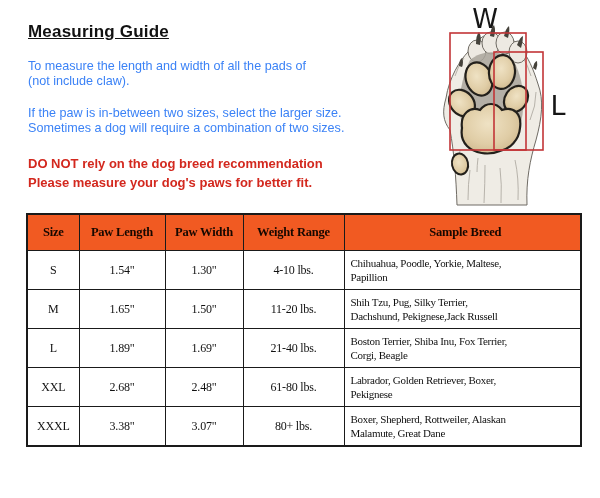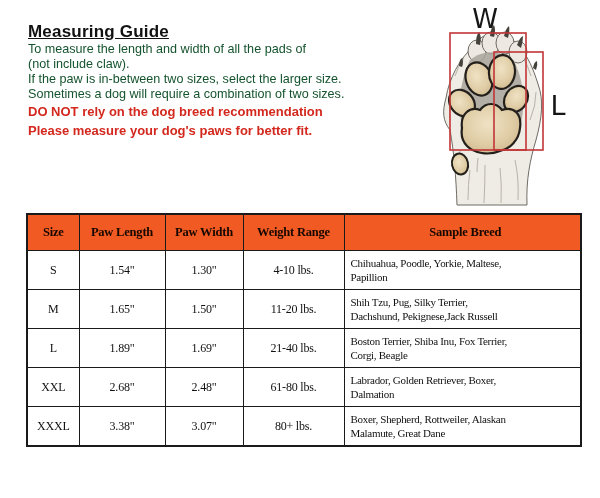--- a/index.html
+++ b/index.html
@@ -2,23 +2,23 @@
 <html><head>
 <meta charset="utf-8">
 <style>
   html,body{margin:0;padding:0;}
   body{
     width:600px;height:498px;position:relative;background:#ffffff;
     font-family:"Liberation Sans", sans-serif;color:#1f1f1f;overflow:hidden;
   }
   .text-col{position:absolute;left:28px;top:22px;width:405px;}
   .page-title{font-size:17px;font-weight:bold;color:#111;margin:0;line-height:20px;letter-spacing:.2px;text-decoration:underline;}
-  .para{margin-top:0;font-size:12.6px;line-height:15px;color:#14532d;}
+  .para{margin-top:17px;font-size:12.6px;line-height:15px;color:#3b82f6;}
   .para .line{white-space:nowrap;}
-  .warning{font-size:13px;font-weight:bold;line-height:19px;color:var(--warning-red,#D3281E);}
+  .warning{margin-top:18px;font-size:13px;font-weight:bold;line-height:19px;color:var(--warning-red,#D3281E);}
   .warning .line{white-space:nowrap;}
 
   .paw-wrap{position:absolute;left:430px;top:0;width:170px;height:210px;}
 
   table.size-chart{
     position:absolute;left:26px;top:213px;width:554px;
     border-collapse:collapse;table-layout:fixed;
     font-family:Liberation Serif, serif;
     border:2px solid var(--table-border,#1a1a1a);
   }
@@ -173,21 +173,21 @@
           <div>Corgi, Beagle</div>
         </td>
       </tr>
       <tr>
         <td class="c-center">XXL</td>
         <td class="c-center">2.68"</td>
         <td class="c-center">2.48"</td>
         <td class="c-center">61-80 lbs.</td>
         <td class="c-breed">
           <div>Labrador, Golden Retriever, Boxer,</div>
-          <div>Dalmation</div>
+          <div>Pekignese</div>
         </td>
       </tr>
       <tr>
         <td class="c-center">XXXL</td>
         <td class="c-center">3.38"</td>
         <td class="c-center">3.07"</td>
         <td class="c-center">80+ lbs.</td>
         <td class="c-breed">
           <div>Boxer, Shepherd, Rottweiler, Alaskan</div>
           <div>Malamute, Great Dane</div>

